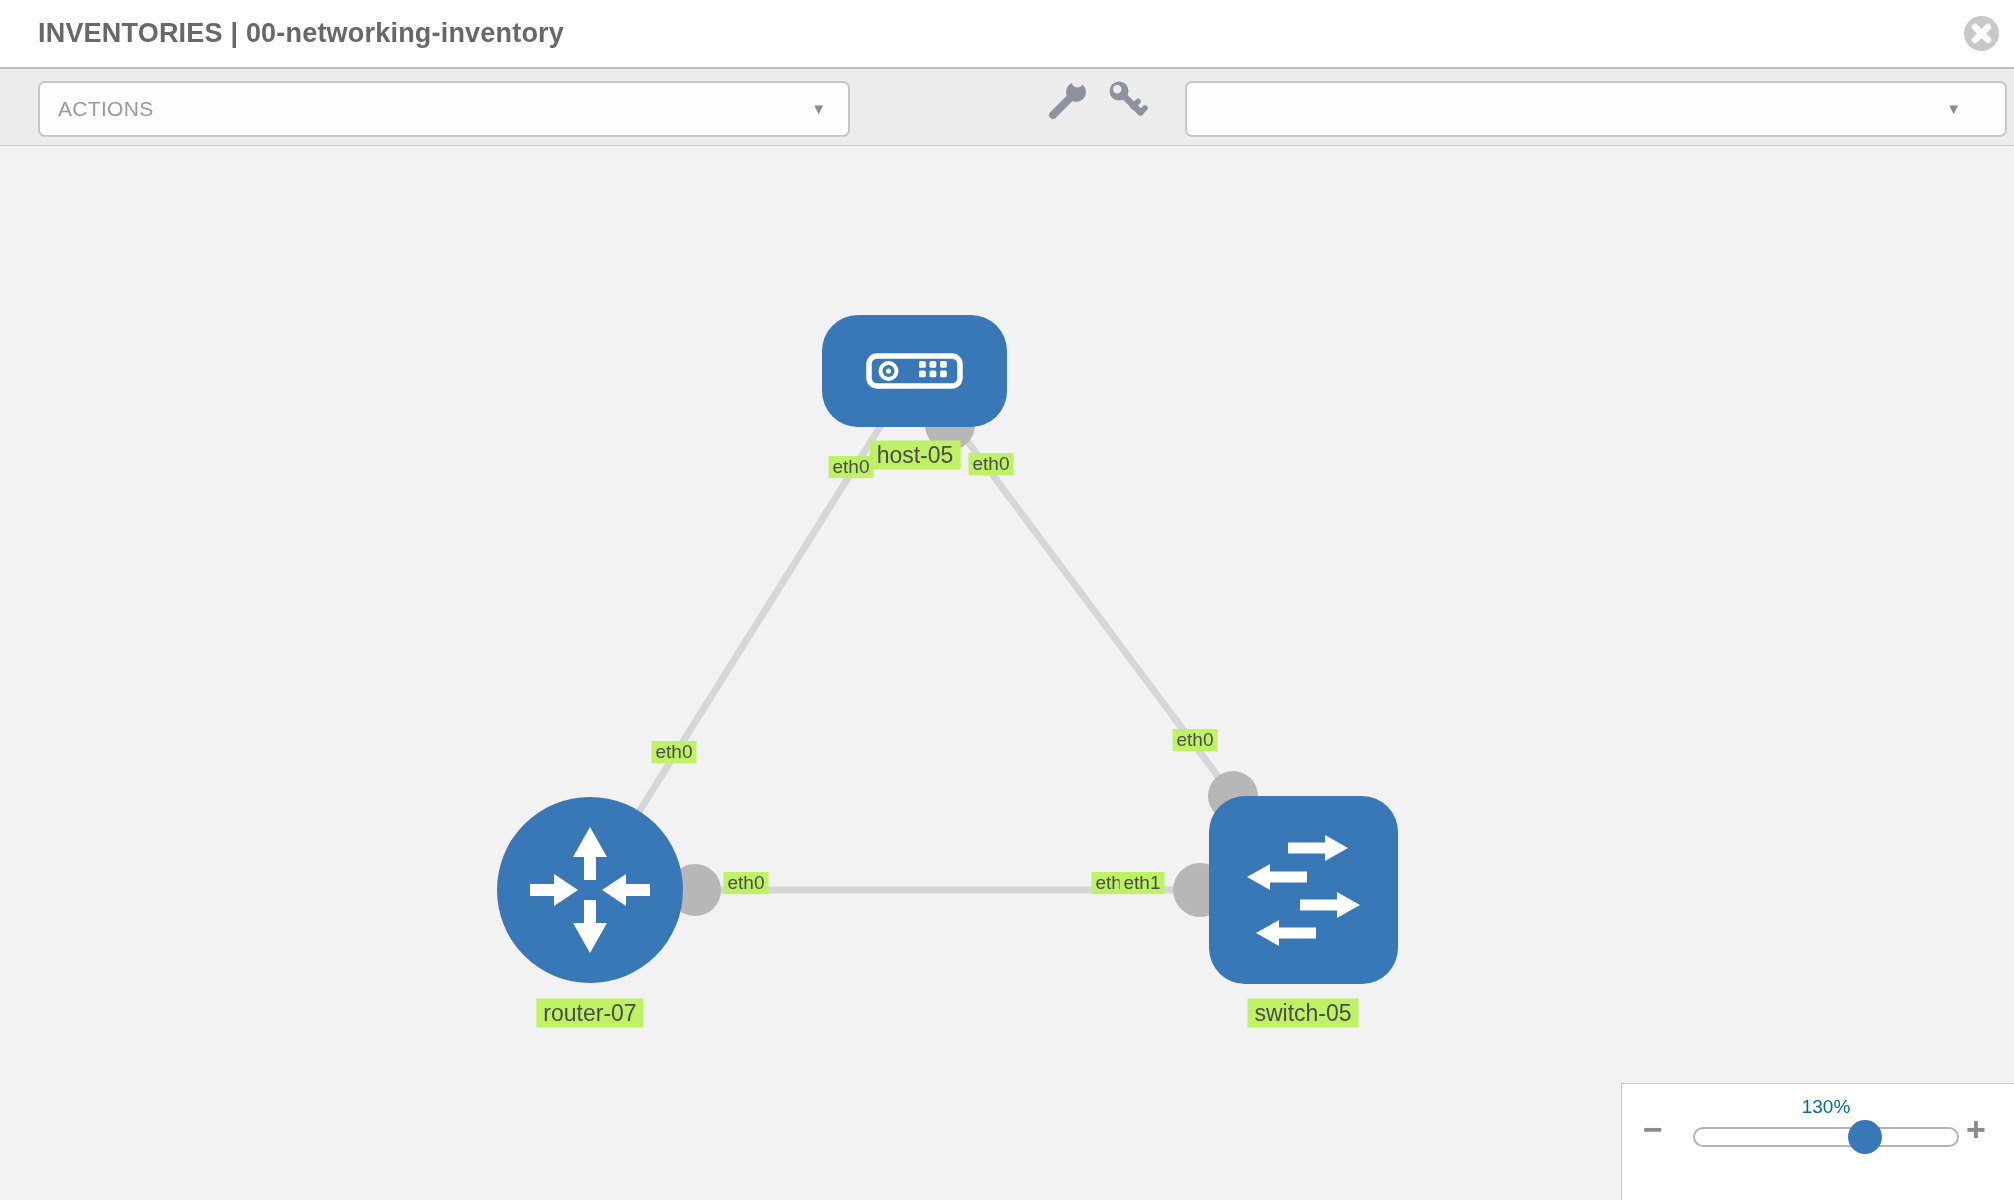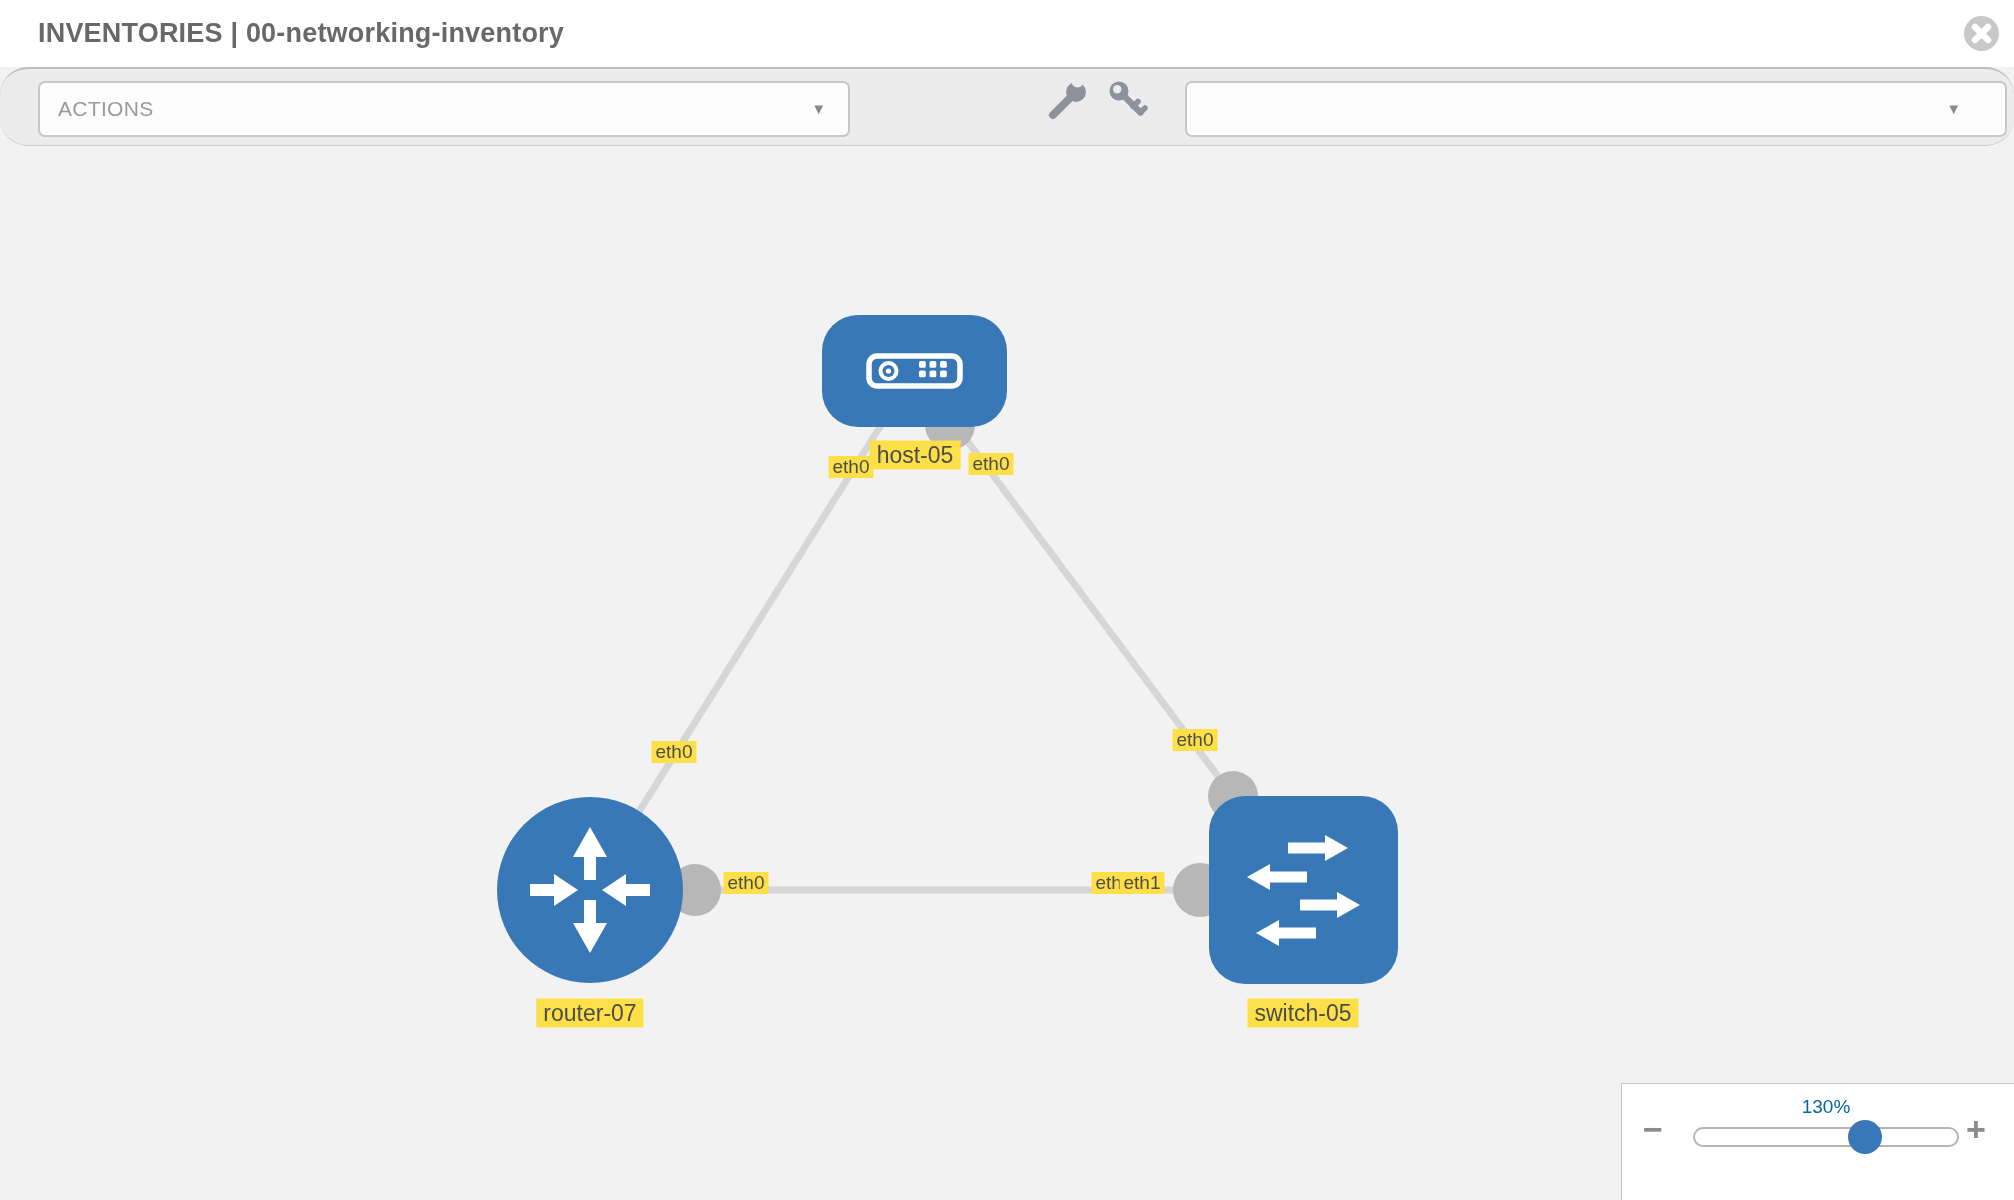--- a/index.html
+++ b/index.html
@@ -20,21 +20,20 @@
   .close-btn {
     position: absolute; right: 14px; top: 15px; width: 37px; height: 37px;
     cursor: pointer;
   }
 
   
   .toolbar {
     position: absolute; top: 67px; left: 0; width: 2014px; height: 79px;
     background: #ececec; border-top: 2px solid #bdbdbd; border-bottom: 1px solid #cdcdcd;
     z-index: 5;
-    border-radius: 28px;
   }
   .combo {
     position: absolute; background: #fdfdfd; border: 2px solid #c7c7c7;
     border-radius: 7px; height: 56px;
   }
   .combo-actions { left: 38px; top: 12px; width: 812px; }
   .combo-search  { left: 1185px; top: 12px; width: 822px; }
   .combo-label {
     position: absolute; left: 18px; top: 0; height: 52px; line-height: 52px;
     font-size: 21px; color: #9a9a9a; letter-spacing: 0.3px;
@@ -56,21 +55,21 @@
 
   
   .canvas {
     position: absolute; top: 146px; left: 0; width: 2014px; height: 1054px;
     background: #f2f2f2; z-index: 1;
   }
   .canvas svg.topo { position: absolute; top: 0; left: 0; }
 
   .chip {
     position: absolute; transform: translate(-50%, -50%);
-    background: #fde047; color: #4c4c4c; white-space: nowrap; z-index: 3; text-align: center;
+    background: #bef264; color: #4c4c4c; white-space: nowrap; z-index: 3; text-align: center;
   }
   .node-chip { font-size: 23px; padding: 1px 7px; }
   .iface-chip { font-size: 19px; padding: 0 4px; }
 
   
   .zoom-panel {
     position: absolute; left: 1621px; top: 1083px; width: 393px; height: 117px;
     background: #ffffff; border-top: 1px solid #c9c9c9; border-left: 1px solid #c9c9c9;
     z-index: 6;
   }

